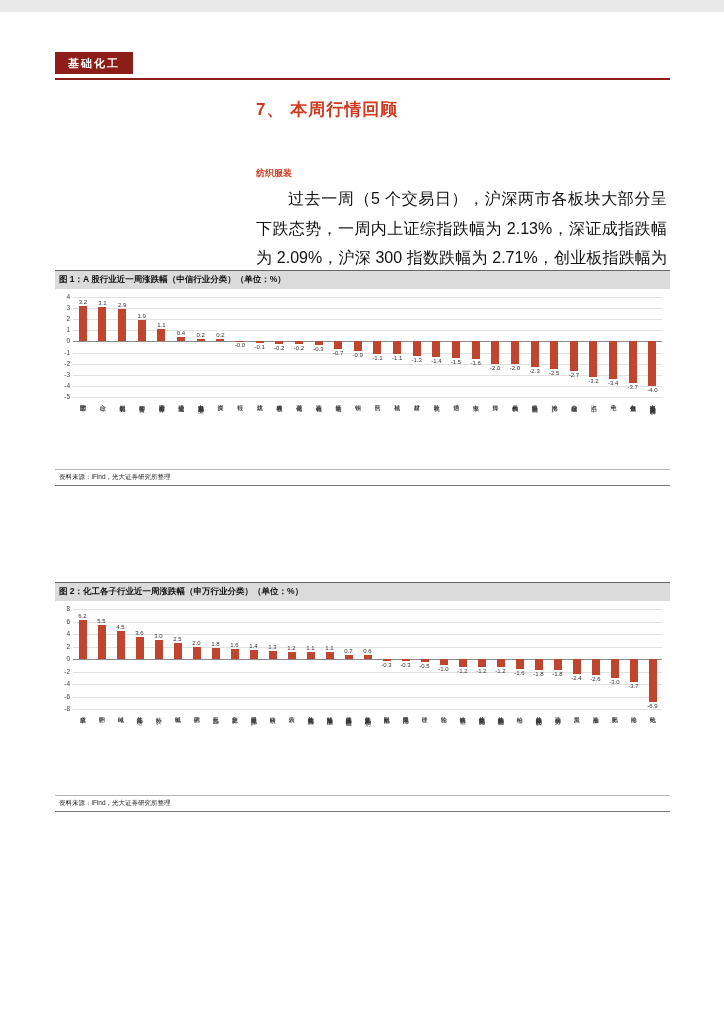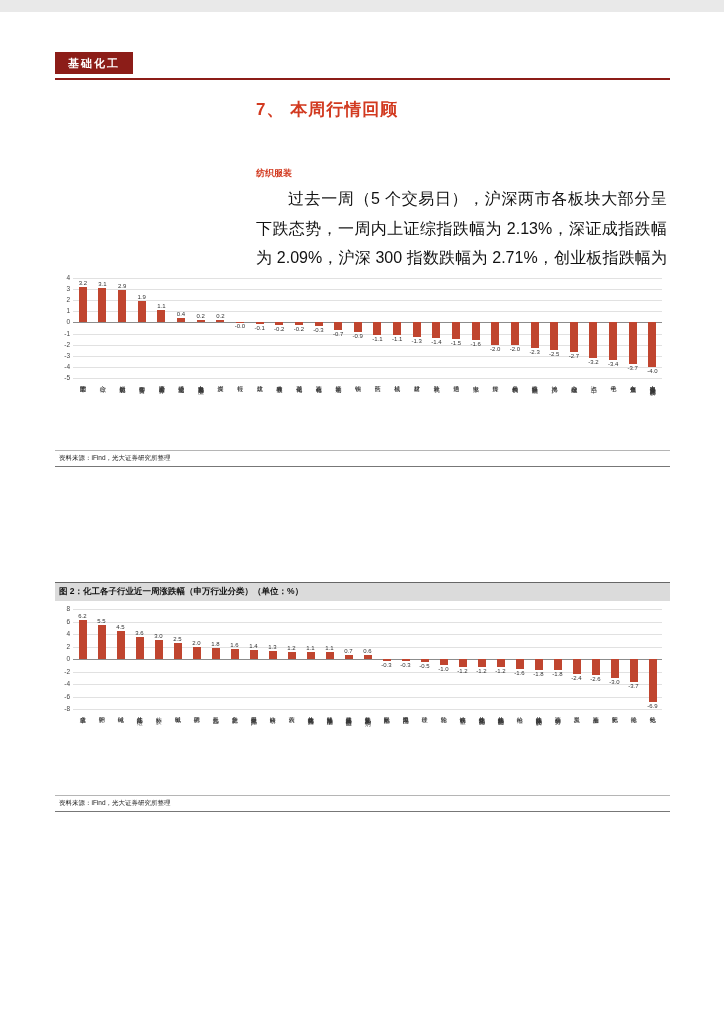--- a/index.html
+++ b/index.html
@@ -68,20 +68,21 @@
 
 
   <div class="header-rule"></div>
 
   <div class="sec-title">7、 本周行情回顾</div>
   <div class="side-label">纺织服装</div>
 
   <p class="body-para para1">过去一周（5 个交易日），沪深两市各板块大部分呈下跌态势，一周内上证综指跌幅为 2.13%，深证成指跌幅为 2.09%，沪深 300 指数跌幅为 2.71%，创业板指跌幅为 3.09%。中信基础化工板块跌幅为 0.2%，涨跌幅位居所有板块第 12 位。</p>
 
   <section class="figure fig1">
+    <div class="fig-title">图 1：A 股行业近一周涨跌幅（中信行业分类）（单位：%）</div>
     <div class="chart">
       <div class="yaxis">
           <div class="tick" style="top: 0px;">4</div>
           <div class="tick" style="top: 11.1111px;">3</div>
           <div class="tick" style="top: 22.2222px;">2</div>
           <div class="tick" style="top: 33.3333px;">1</div>
           <div class="tick" style="top: 44.4444px;">0</div>
           <div class="tick" style="top: 55.5556px;">-1</div>
           <div class="tick" style="top: 66.6667px;">-2</div>
           <div class="tick" style="top: 77.7778px;">-3</div>

